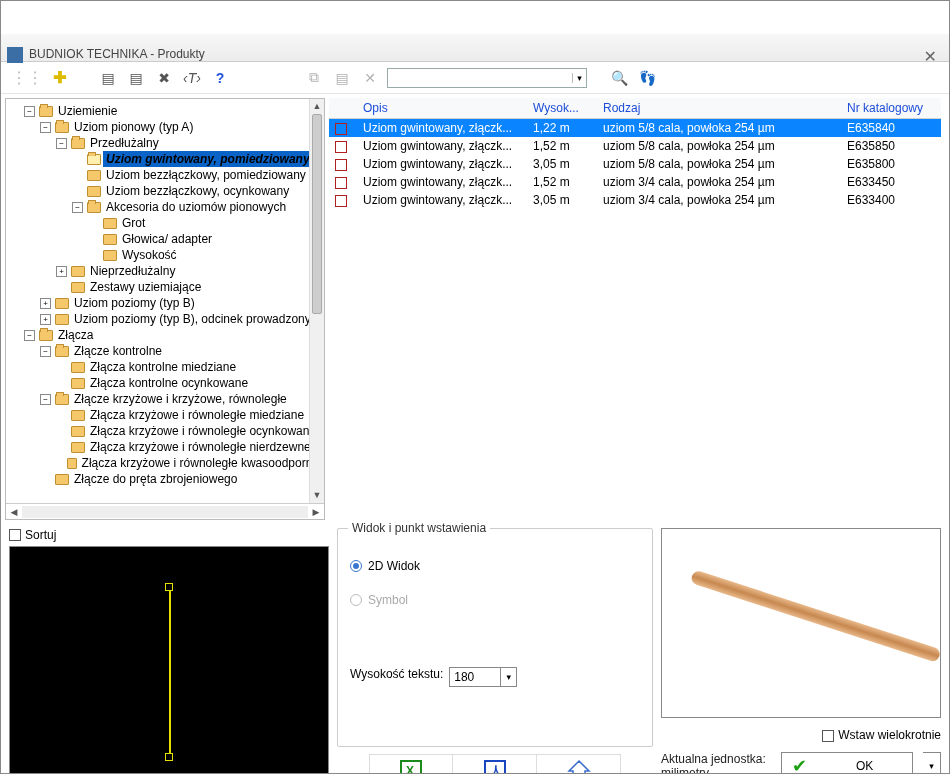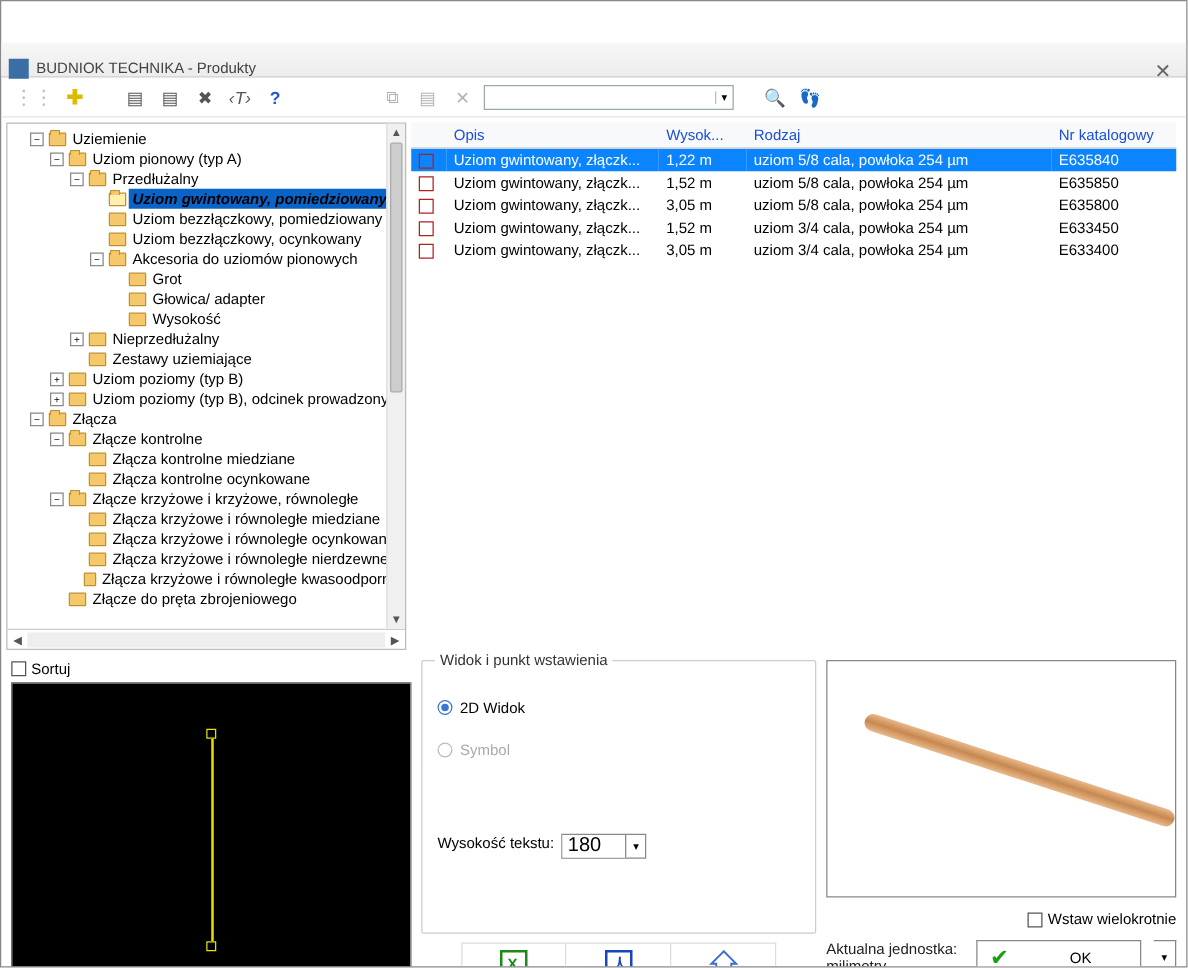--- a/index.html
+++ b/index.html
@@ -56,21 +56,21 @@
   .midbot { flex:1; display:flex; flex-direction:column; gap:6px;}
   .fieldset { border:1px solid #ccc; border-radius:2px; padding:10px 12px 16px 12px; position:relative; flex:1;}
   .legend { position:absolute; top:-8px; left:10px; background:#fff; padding:0 4px; color:#333;}
   .radiorow { display:flex; align-items:center; gap:6px; margin:20px 0;}
   .radio { width:12px;height:12px;border:1px solid #3a76d0; border-radius:50%; display:inline-flex; align-items:center;justify-content:center;}
   .radio.checked::after{content:"";width:6px;height:6px;background:#3a76d0;border-radius:50%;}
   .radio.disabled{border-color:#bbb;}
   .radiorow.disabled{color:#aaa;}
   .txtheight { display:flex; gap:6px; margin-top:60px;}
   .combo { display:flex; border:1px solid #888; height:20px;}
-  .combo input{border:none;outline:none;width:50px;padding:0 4px;font-size:16px;}
+  .combo input{border:none;outline:none;width:50px;padding:0 4px;font-size:12px;}
   .combo .cd{width:16px;border-left:1px solid #888;text-align:center;font-size:9px;line-height:18px;cursor:pointer;}
   .bottombar { display:flex; justify-content:center; gap:0; border-top:1px solid transparent;}
   .botbtn { width:84px; border:1px solid #ddd; border-left:none; text-align:center; padding:4px 0; cursor:pointer;}
   .botbtn:first-child{border-left:1px solid #ddd;}
   .botbtn .bi{ display:block; margin:0 auto 2px auto; width:24px;height:22px;}
   .botbtn .lbl{font-size:11px;}
   
   .rightbot { width:280px; display:flex; flex-direction:column;}
   .imgpreview { border:1px solid #888; height:190px; background:#fff; position:relative; overflow:hidden;}
   .rod { position:absolute; top:40px; left:30px; width:260px; height:14px; background:linear-gradient(#e9b98a,#c78850,#e9b98a); transform:rotate(18deg); transform-origin:left center; border-radius:7px;}

